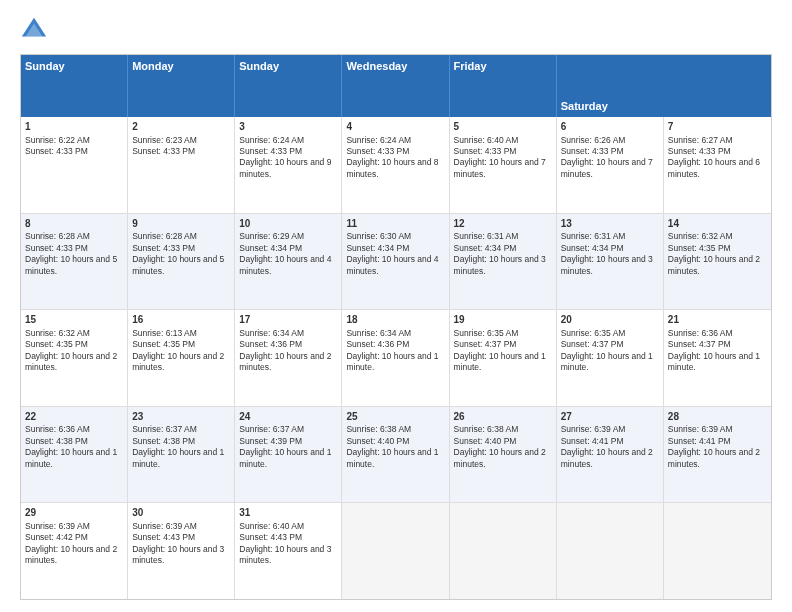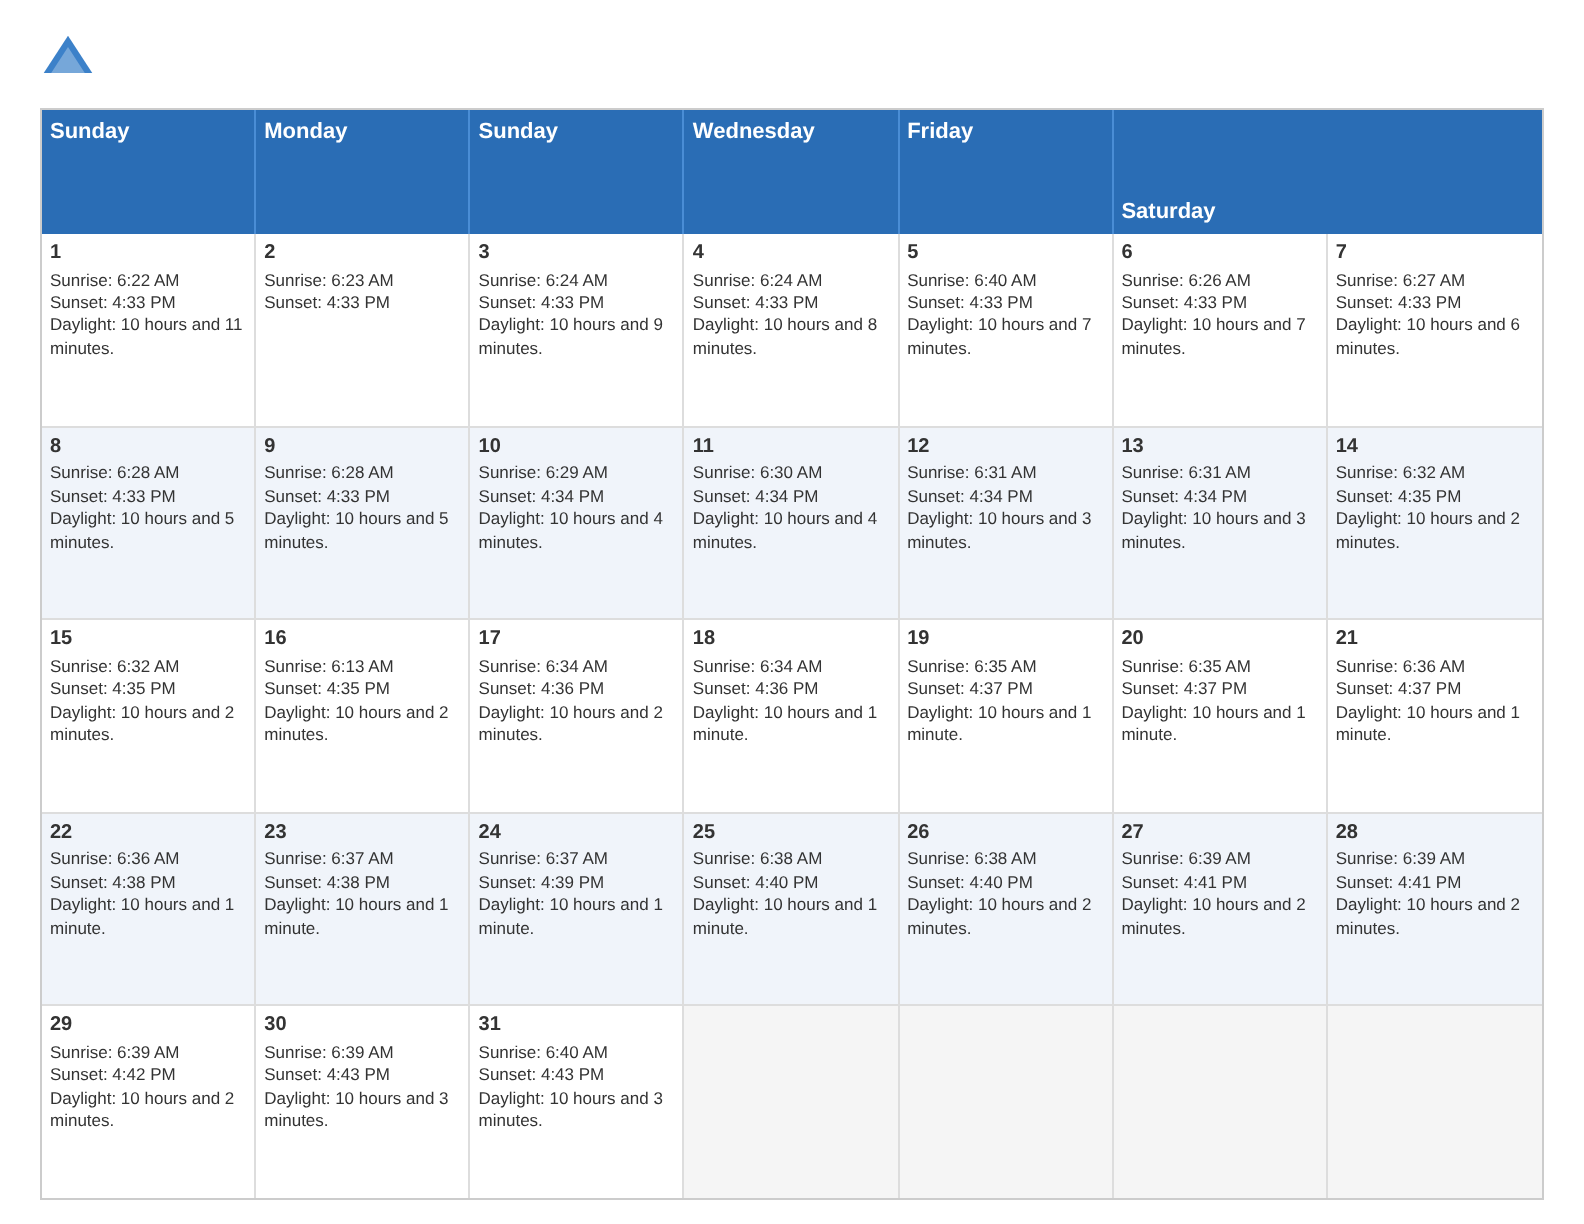--- a/index.html
+++ b/index.html
@@ -151,21 +151,21 @@
     <div class="cal-header">
     <div class="cal-header-cell">Sunday</div>
         <div class="cal-header-cell">Monday</div>
         <div class="cal-header-cell">Sunday</div>
         <div class="cal-header-cell">Wednesday</div>
         <div class="cal-header-cell">Friday</div>
         <div class="cal-header-cell">Saturday</div>
       </div>
     <div class="cal-body">
     <div class="cal-row">
-          <div class="cal-cell"><span class="day-num">1</span><span>Sunrise: 6:22 AM</span><br><span>Sunset: 4:33 PM</span><br><span>Daylight: 10 hours and 11 minutes.</span></div>
+          <div class="cal-cell"><span class="day-num">1</span><span>Sunrise: 6:22 AM</span><br><span>Sunset: 4:33 PM</span><br></div>
           <div class="cal-cell"><span class="day-num">2</span><span>Sunrise: 6:23 AM</span><br><span>Sunset: 4:33 PM</span><br></div>
           <div class="cal-cell"><span class="day-num">3</span><span>Sunrise: 6:24 AM</span><br><span>Sunset: 4:33 PM</span><br><span>Daylight: 10 hours and 9 minutes.</span></div>
           <div class="cal-cell"><span class="day-num">4</span><span>Sunrise: 6:24 AM</span><br><span>Sunset: 4:33 PM</span><br><span>Daylight: 10 hours and 8 minutes.</span></div>
           <div class="cal-cell"><span class="day-num">5</span><span>Sunrise: 6:40 AM</span><br><span>Sunset: 4:33 PM</span><br><span>Daylight: 10 hours and 7 minutes.</span></div>
           <div class="cal-cell"><span class="day-num">6</span><span>Sunrise: 6:26 AM</span><br><span>Sunset: 4:33 PM</span><br><span>Daylight: 10 hours and 7 minutes.</span></div>
           <div class="cal-cell"><span class="day-num">7</span><span>Sunrise: 6:27 AM</span><br><span>Sunset: 4:33 PM</span><br><span>Daylight: 10 hours and 6 minutes.</span></div>
         </div>
         <div class="cal-row">
           <div class="cal-cell"><span class="day-num">8</span><span>Sunrise: 6:28 AM</span><br><span>Sunset: 4:33 PM</span><br><span>Daylight: 10 hours and 5 minutes.</span></div>
           <div class="cal-cell"><span class="day-num">9</span><span>Sunrise: 6:28 AM</span><br><span>Sunset: 4:33 PM</span><br><span>Daylight: 10 hours and 5 minutes.</span></div>

